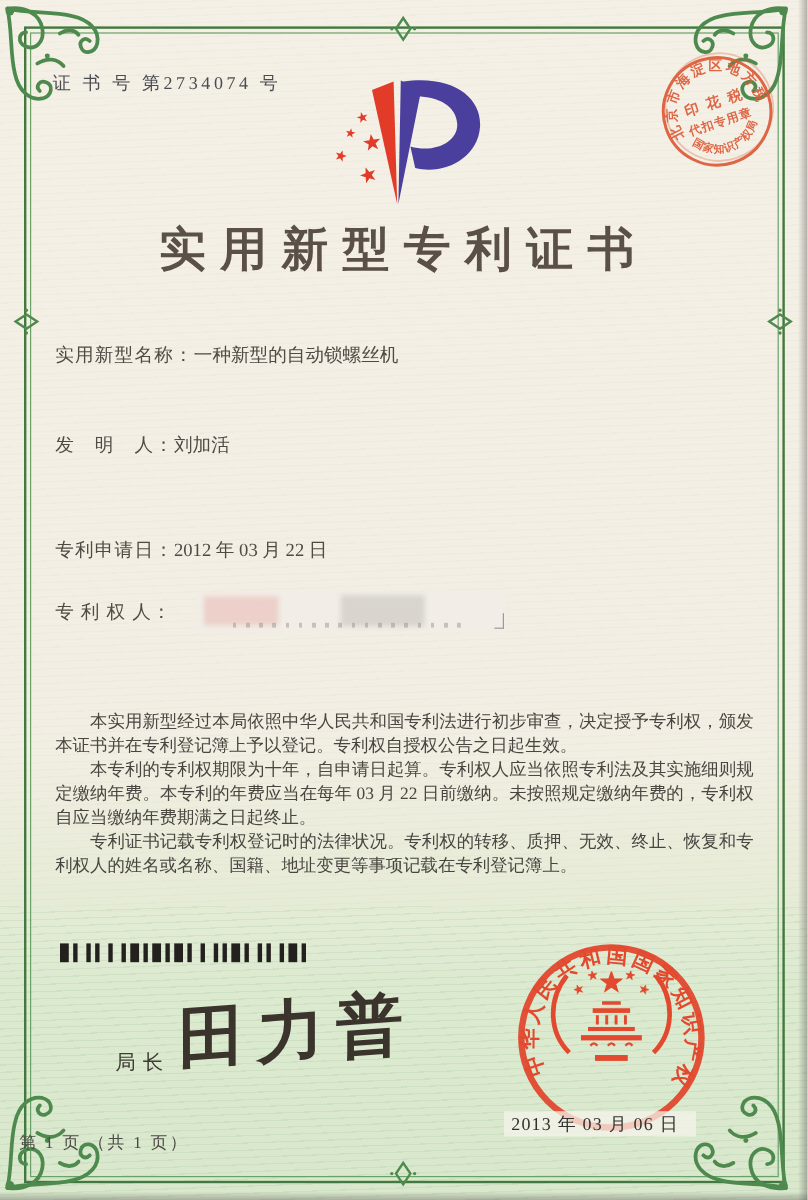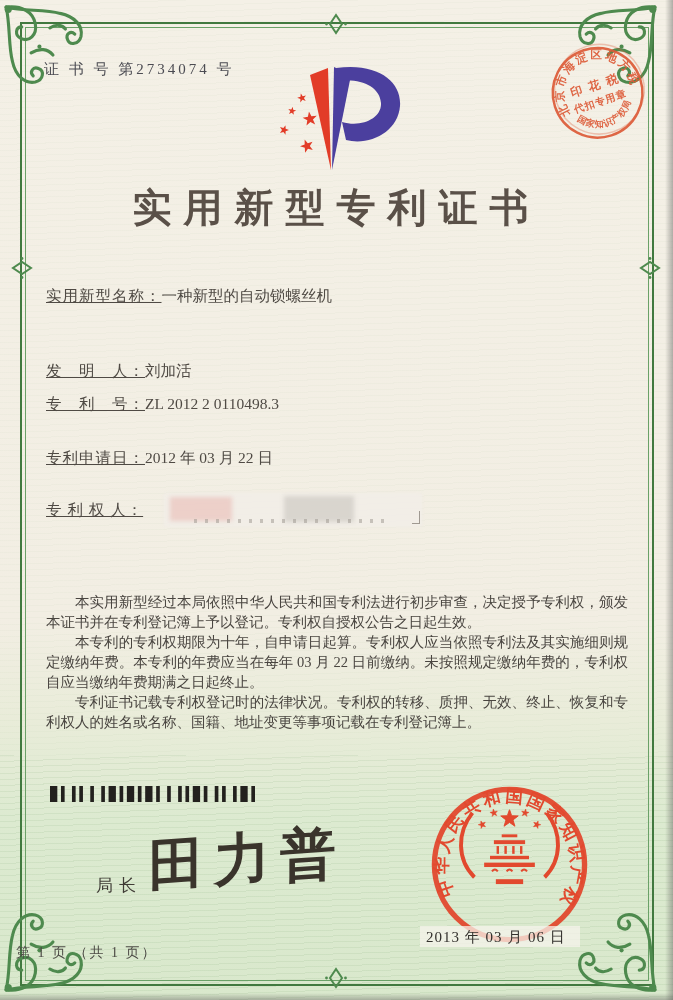--- a/index.html
+++ b/index.html
@@ -27,21 +27,21 @@
   .corner.tr{right:14px;top:3px;transform:scaleX(-1);}
   .corner.bl{left:2px;bottom:6px;transform:scaleY(-1);}
   .corner.br{right:14px;bottom:6px;transform:scale(-1,-1);}
   .edge-motif{position:absolute;width:24px;height:24px;color:#4e8a4e;}
   
   .cert-no{position:absolute;left:44px;top:60px;font-size:15px;letter-spacing:3px;color:#4b4b52;}
   .logo{position:absolute;left:252px;top:66px;width:180px;height:110px;}
   .title{position:absolute;left:0;top:181px;width:673px;text-align:center;
        font-size:39px;font-weight:bold;letter-spacing:12px;color:#5a5048;}
   .field-row{position:absolute;left:46px;width:580px;font-size:15.5px;color:#4f4a44;white-space:nowrap;}
-  .field-row .flabel{letter-spacing:1px;text-decoration:underline;}
+  .field-row .flabel{letter-spacing:1px;}
   .paras{position:absolute;left:46px;top:592px;width:582px;font-size:14.5px;
        line-height:20px;color:#494540;text-align:justify;}
   .paras p{margin:0;text-indent:2em;}
   
   .redact{position:absolute;left:118px;top:-7px;width:258px;height:34px;}
   .redact .base{position:absolute;inset:0;background:rgba(241,237,231,.95);filter:blur(1.5px);border-radius:3px;}
   .redact .pink{position:absolute;left:6px;top:4px;width:62px;height:24px;background:rgba(231,178,172,.5);filter:blur(2px);}
   .redact .grey{position:absolute;left:120px;top:3px;width:70px;height:26px;background:rgba(210,206,200,.8);filter:blur(2px);}
   .redact .residue{position:absolute;left:30px;bottom:4px;width:190px;height:4px;opacity:.5;
        background:repeating-linear-gradient(90deg,#9a948c 0 3px,transparent 3px 11px);}
@@ -155,23 +155,20 @@
     </g>
   </svg>
 
   <div class="title">实用新型专利证书</div>
 
   <div class="field-row" style="top:286px">
     <span class="flabel">实用新型名称：</span><span class="fvalue">一种新型的自动锁螺丝机</span>
   </div>
   <div class="field-row" style="top:361px">
     <span class="flabel">发　明　人：</span><span class="fvalue">刘加活</span>
-  </div>
-  <div class="field-row" style="top:394px">
-    <span class="flabel">专　利　号：</span><span class="fvalue">ZL 2012 2 0110498.3</span>
   </div>
   <div class="field-row" style="top:448px">
     <span class="flabel">专利申请日：</span><span class="fvalue">2012 年 03 月 22 日</span>
   </div>
   <div class="field-row" style="top:500px">
     <span class="flabel">专 利 权 人：</span><span class="fvalue"></span>
     <div class="redact">
       <div class="base"></div>
       <div class="pink"></div>
       <div class="grey"></div>

